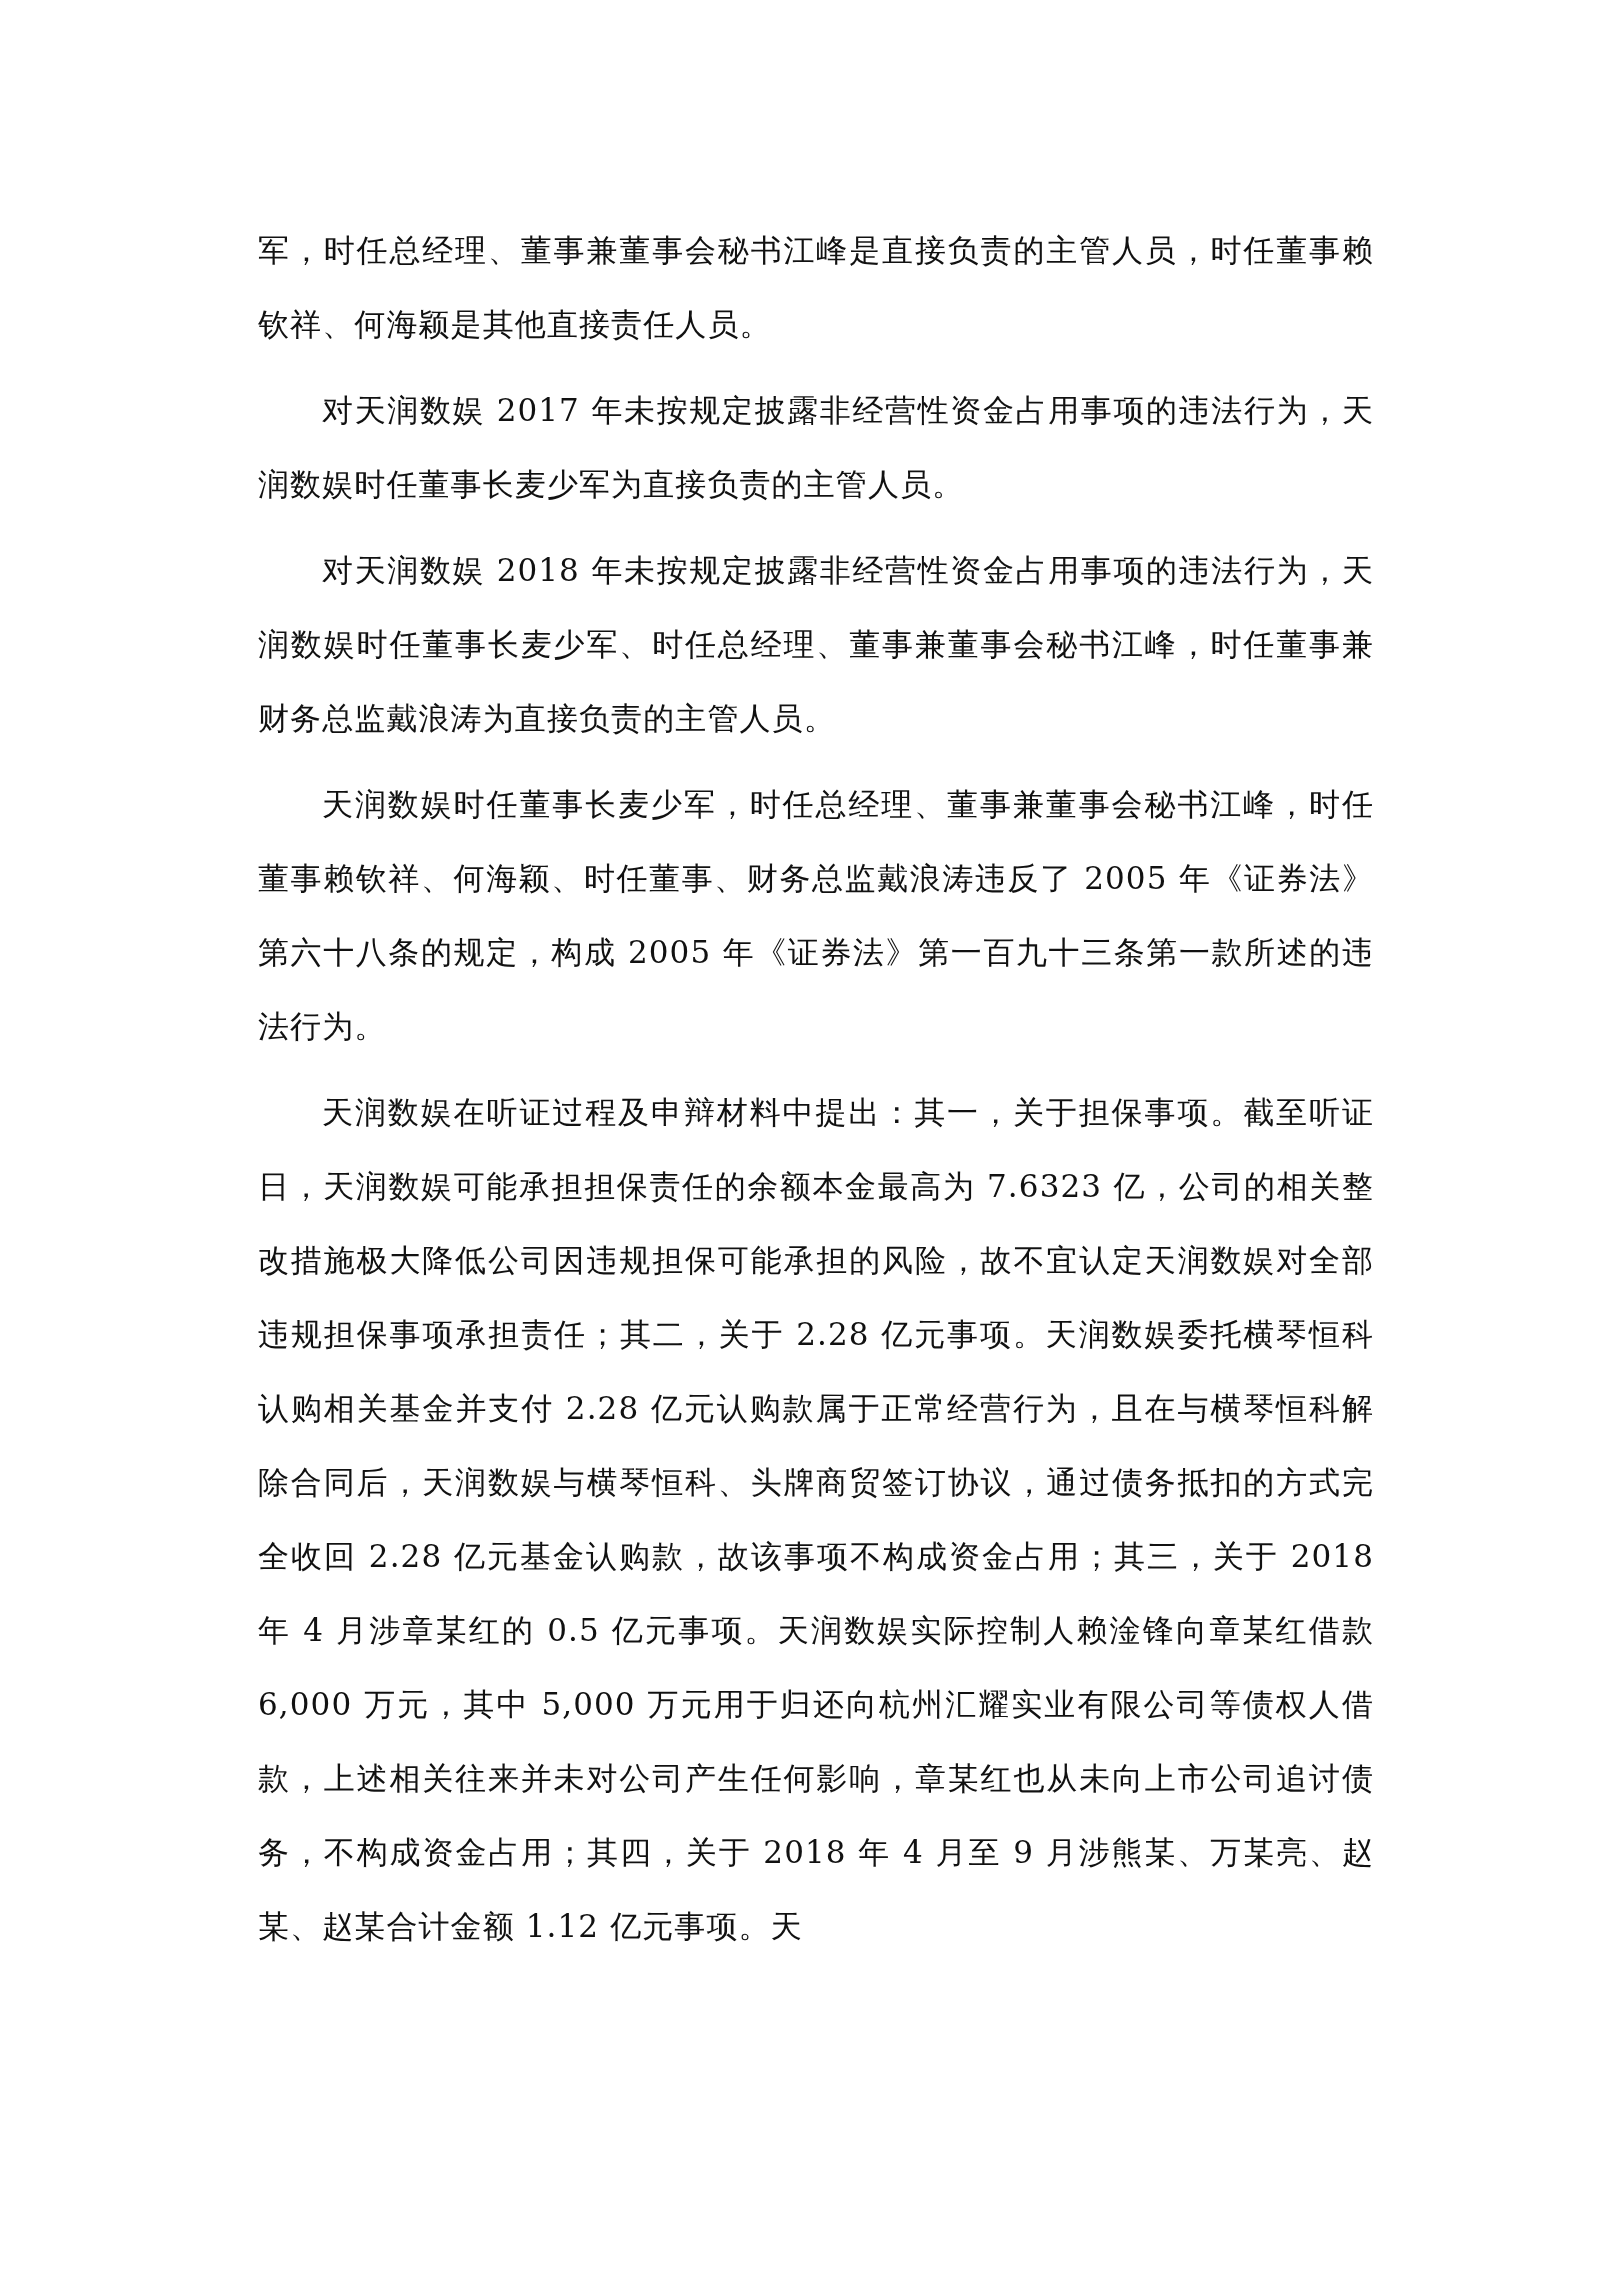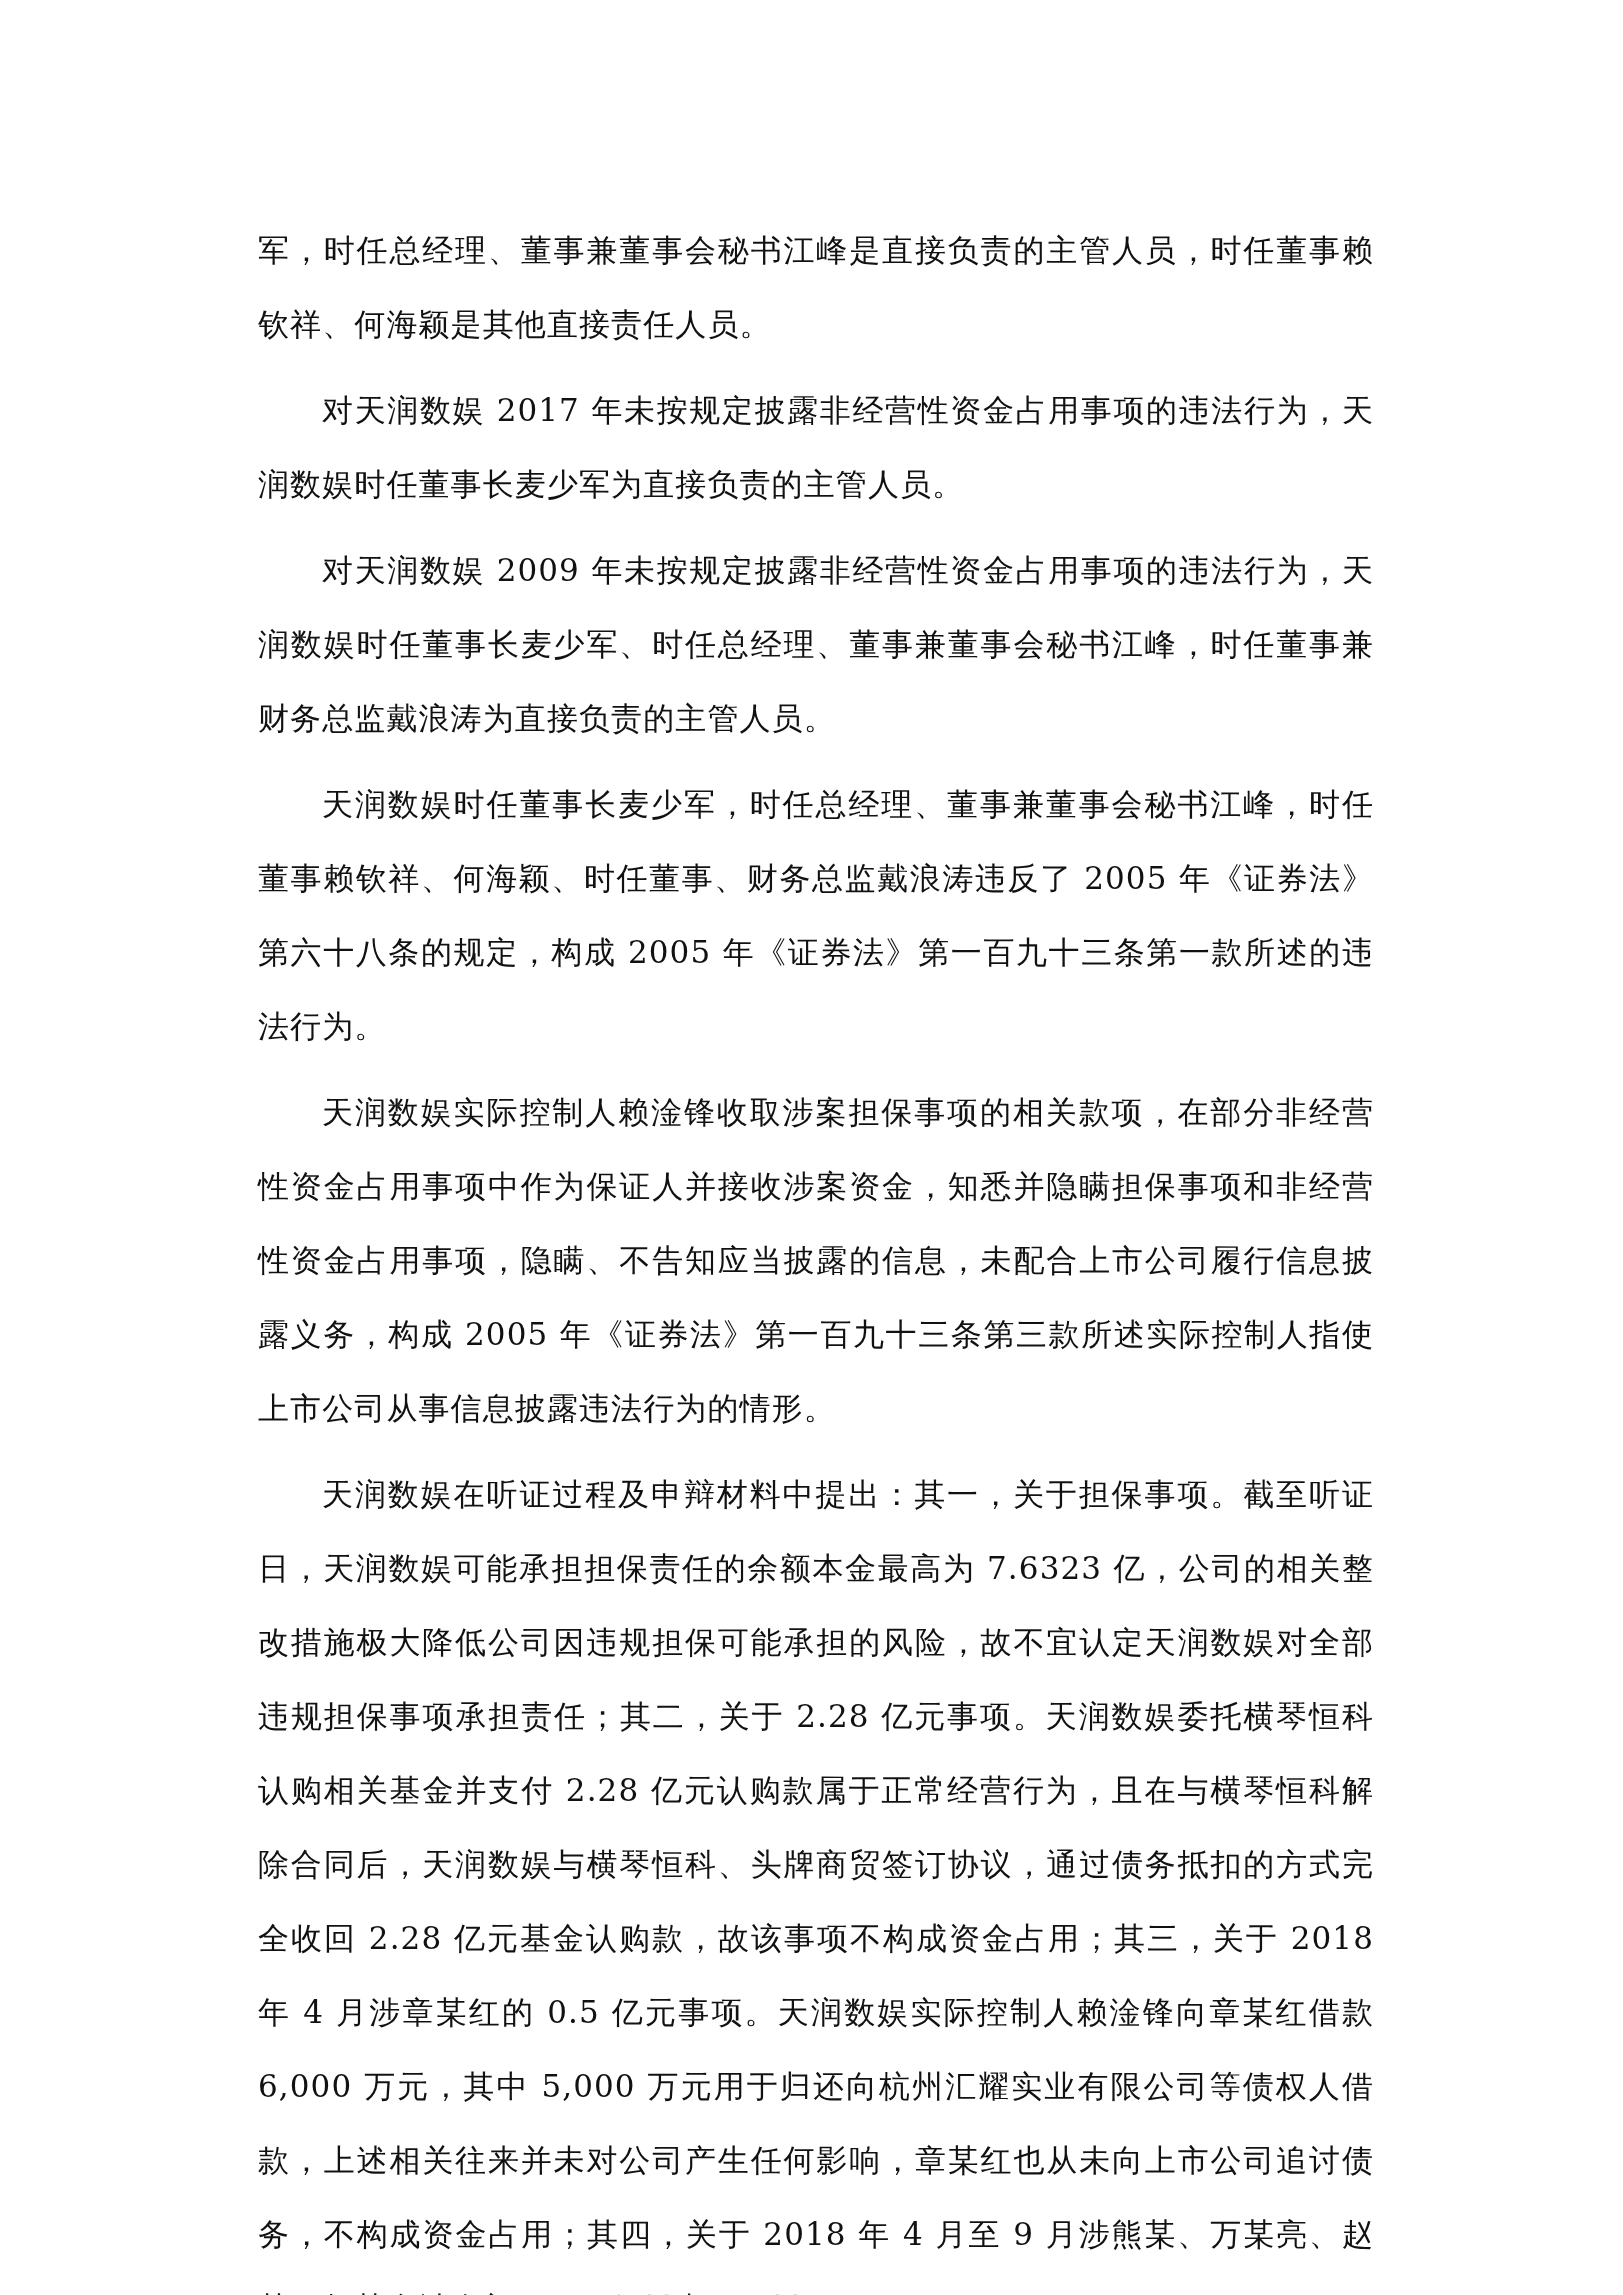--- a/index.html
+++ b/index.html
@@ -18,18 +18,17 @@
   }
   .para { margin: 12px; padding: 0; text-align: justify; text-align-last: left; }
   .para.indent { text-indent: 64px; }
 </style>
 </head>
 <body>
 
 <div class="page">
   <p class="para">军，时任总经理、董事兼董事会秘书江峰是直接负责的主管人员，时任董事赖钦祥、何海颖是其他直接责任人员。</p>
   <p class="para indent">对天润数娱 2017 年未按规定披露非经营性资金占用事项的违法行为，天润数娱时任董事长麦少军为直接负责的主管人员。</p>
-  <p class="para indent">对天润数娱 2009 年未按规定披露非经营性资金占用事项的违法行为，天润数娱时任董事长麦少军、时任总经理、董事兼董事会秘书江峰，时任董事兼财务总监戴浪涛为直接负责的主管人员。</p>
+  <p class="para indent">对天润数娱 2018 年未按规定披露非经营性资金占用事项的违法行为，天润数娱时任董事长麦少军、时任总经理、董事兼董事会秘书江峰，时任董事兼财务总监戴浪涛为直接负责的主管人员。</p>
   <p class="para indent">天润数娱时任董事长麦少军，时任总经理、董事兼董事会秘书江峰，时任董事赖钦祥、何海颖、时任董事、财务总监戴浪涛违反了 2005 年《证券法》第六十八条的规定，构成 2005 年《证券法》第一百九十三条第一款所述的违法行为。</p>
-  <p class="para indent">天润数娱实际控制人赖淦锋收取涉案担保事项的相关款项，在部分非经营性资金占用事项中作为保证人并接收涉案资金，知悉并隐瞒担保事项和非经营性资金占用事项，隐瞒、不告知应当披露的信息，未配合上市公司履行信息披露义务，构成 2005 年《证券法》第一百九十三条第三款所述实际控制人指使上市公司从事信息披露违法行为的情形。</p>
   <p class="para indent">天润数娱在听证过程及申辩材料中提出：其一，关于担保事项。截至听证日，天润数娱可能承担担保责任的余额本金最高为 7.6323 亿，公司的相关整改措施极大降低公司因违规担保可能承担的风险，故不宜认定天润数娱对全部违规担保事项承担责任；其二，关于 2.28 亿元事项。天润数娱委托横琴恒科认购相关基金并支付 2.28 亿元认购款属于正常经营行为，且在与横琴恒科解除合同后，天润数娱与横琴恒科、头牌商贸签订协议，通过债务抵扣的方式完全收回 2.28 亿元基金认购款，故该事项不构成资金占用；其三，关于 2018 年 4 月涉章某红的 0.5 亿元事项。天润数娱实际控制人赖淦锋向章某红借款 6,000 万元，其中 5,000 万元用于归还向杭州汇耀实业有限公司等债权人借款，上述相关往来并未对公司产生任何影响，章某红也从未向上市公司追讨债务，不构成资金占用；其四，关于 2018 年 4 月至 9 月涉熊某、万某亮、赵某、赵某合计金额 1.12 亿元事项。天</p>
 </div>
 
 
 </body></html>

